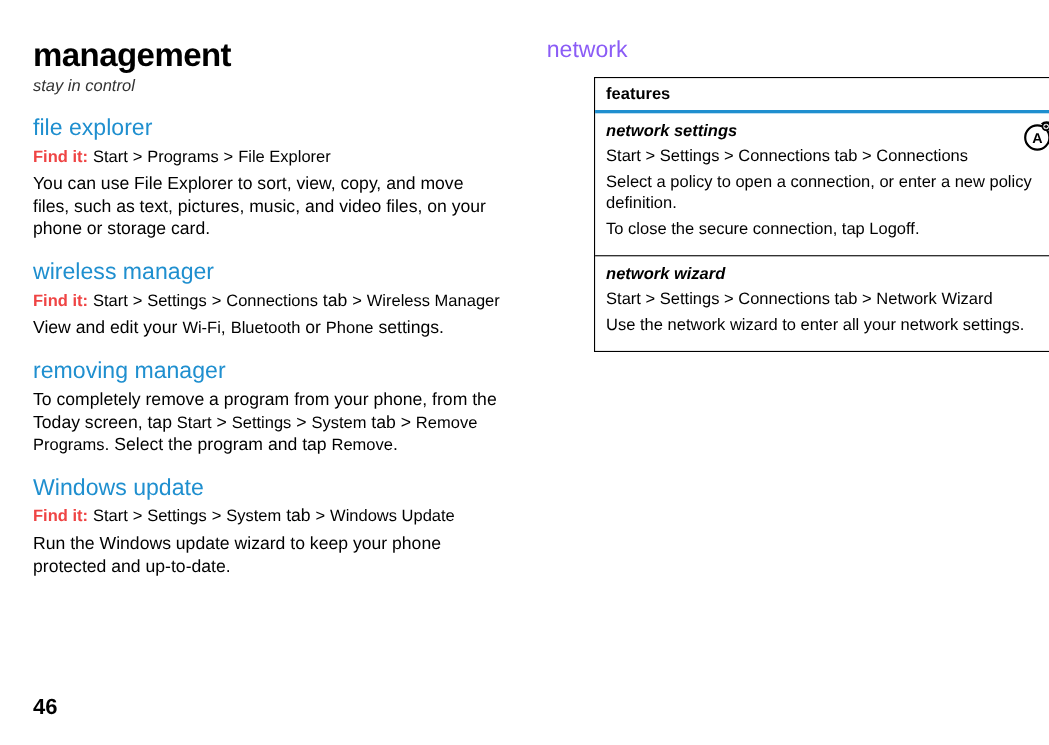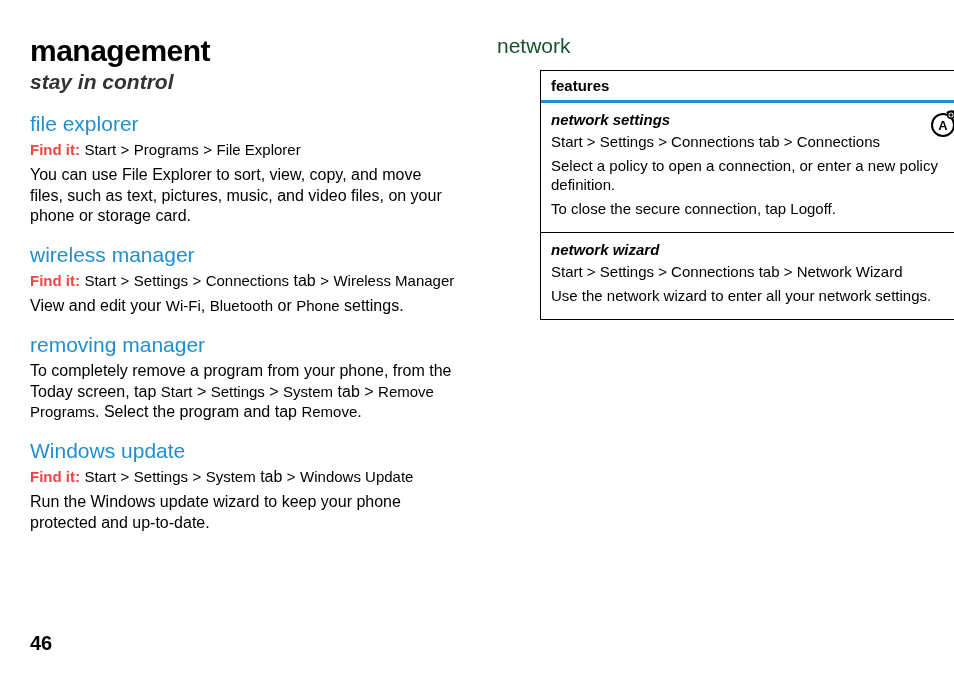--- a/index.html
+++ b/index.html
@@ -28,33 +28,33 @@
     min-width: 0;
   }
   .h1 {
     font-size: 30px;
     font-weight: 900;
     letter-spacing: -0.5px;
     margin: 0 0 2px 0;
   }
   .tagline {
     font-style: italic;
-    font-weight: 700;
-    font-size: 21px;
+    font-weight: 400;
+    font-size: 15px;
     color: #333;
     margin: 0 0 18px 0;
   }
   .h2 {
     color: #1f8fcf;
     font-size: 21px;
     font-weight: 400;
     margin: 16px 0 4px 0;
   }
   .h2r {
-    color: #14532d;
+    color: #8b5cf6;
     font-size: 21px;
     font-weight: 400;
     margin: 0 0 12px 0;
   }
   .findit {
     color: #ef4444;
     font-weight: 700;
     font-size: 15px;
   }
   .cond {

